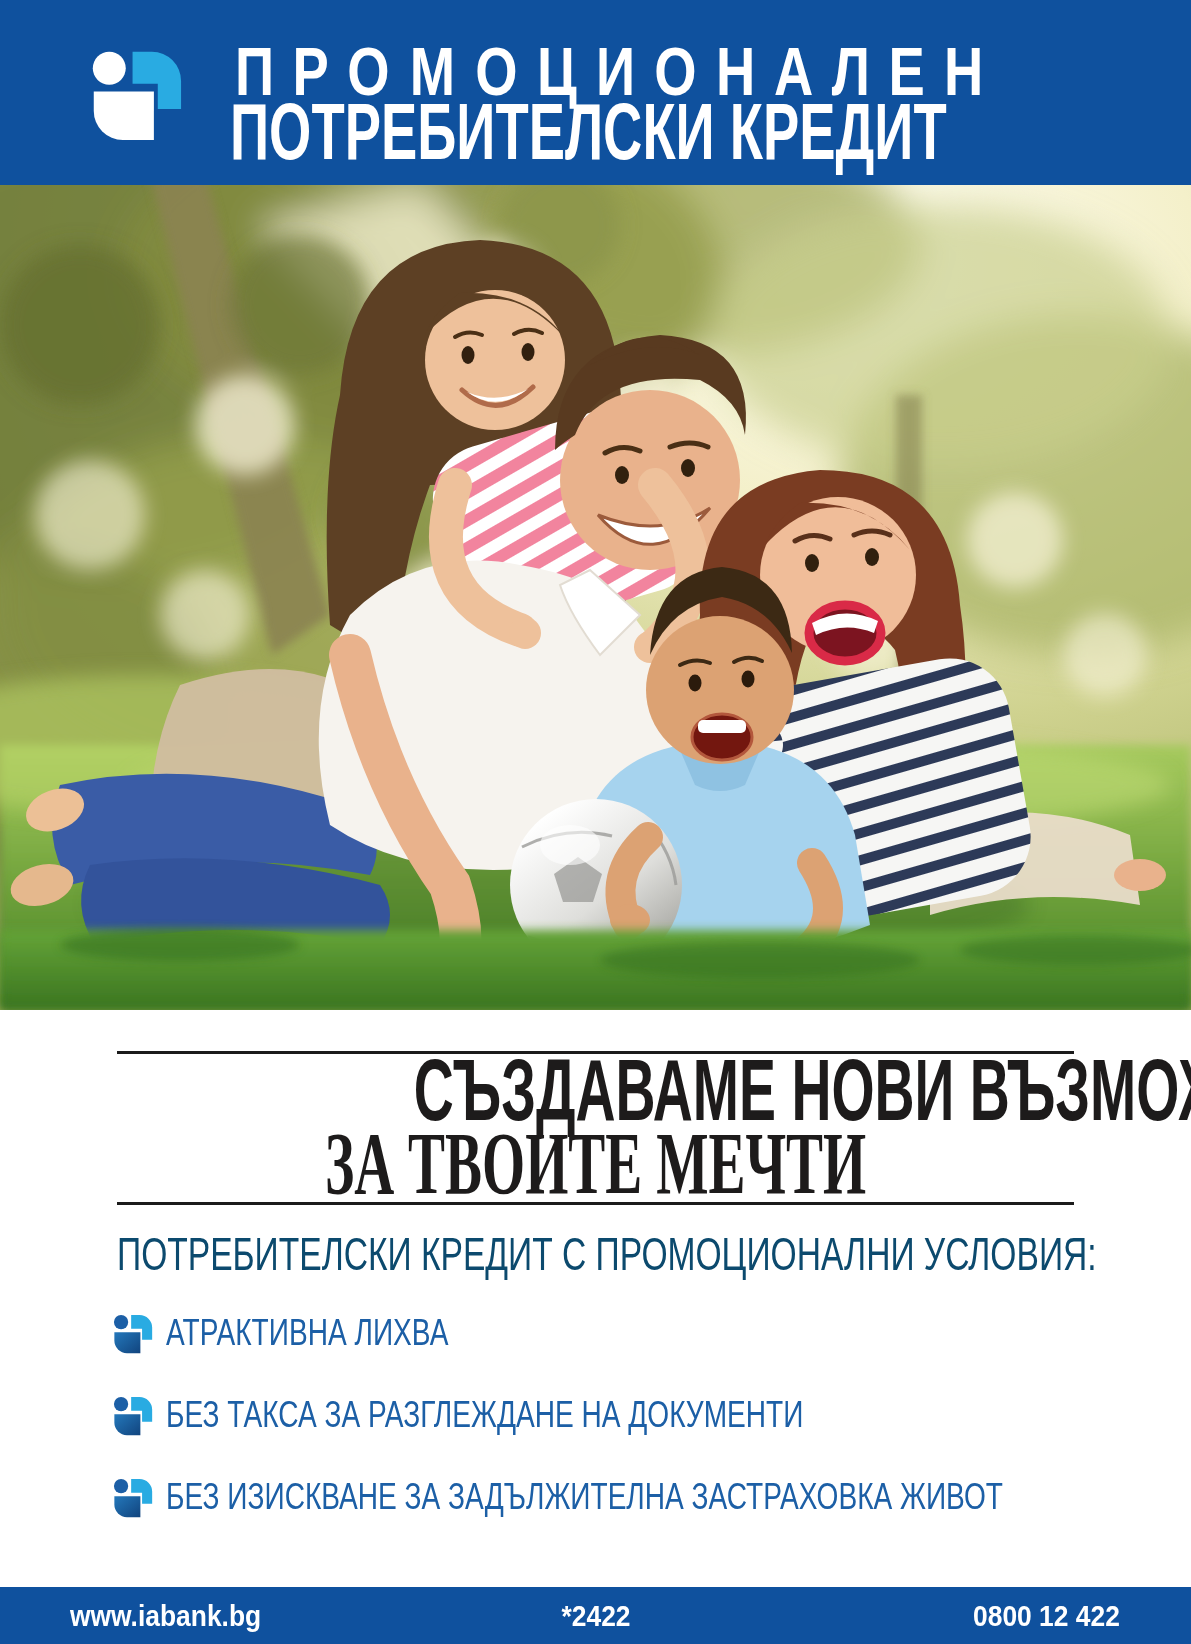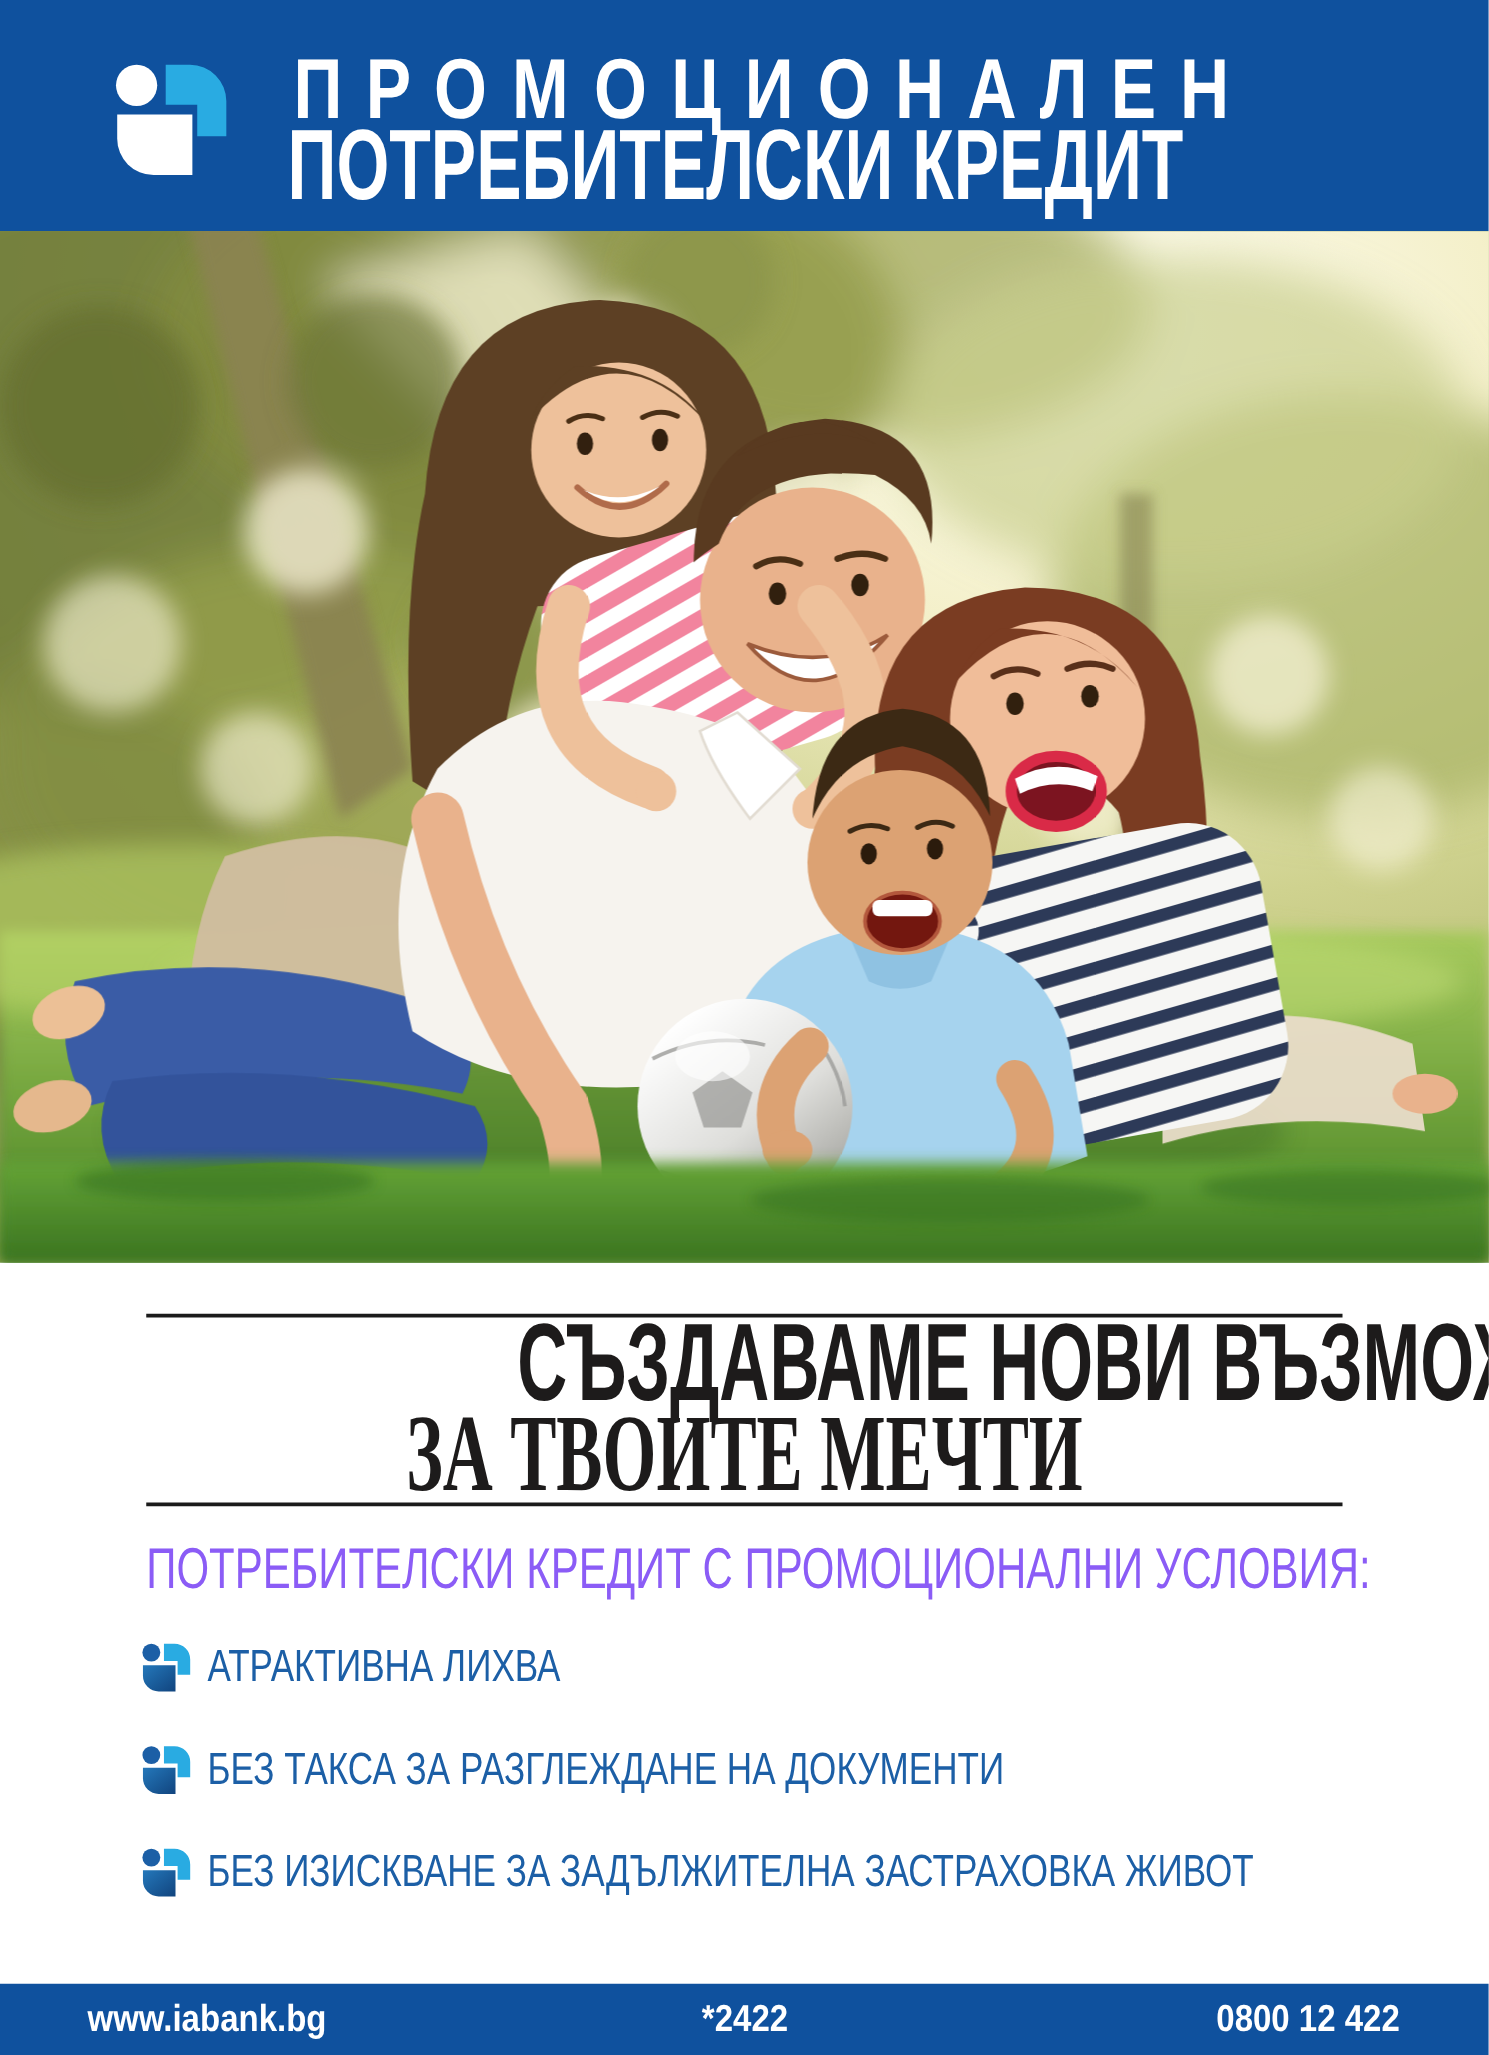--- a/index.html
+++ b/index.html
@@ -27,21 +27,21 @@
 
   
   .rule{position:absolute;left:117px;width:957px;height:3px;background:#1b1b1b;}
   .rule-top{top:1051px;}
   .rule-bottom{top:1202px;}
   .headline-line{position:absolute;left:117px;width:957px;text-align:center;color:#1d1b1b;
                  font-weight:bold;font-size:88px;line-height:72px;height:72px;white-space:nowrap;}
   .headline-line>span{display:inline-block;transform:scaleX(.63);transform-origin:center center;}
   .headline-1{top:1054px;}
   .headline-2{top:1128px;font-family:Liberation Serif, serif;}
-  .subtitle{position:absolute;left:117px;top:1224px;width:957px;color:#8b5cf6;
+  .subtitle{position:absolute;left:117px;top:1224px;width:957px;color:#0c4a6e;
             font-size:46px;line-height:60px;height:60px;white-space:nowrap;}
   .subtitle>span{display:inline-block;transform:scaleX(.73);transform-origin:left center;}
 
   .bullet{position:absolute;left:111px;height:60px;display:flex;align-items:center;}
   .bullet-1{top:1303px;}
   .bullet-2{top:1385px;}
   .bullet-3{top:1467px;}
   .bullet .ia-icon{width:42px;height:42px;flex:0 0 42px;margin-right:13px;}
   .bullet .ia-icon svg{display:block;width:100%;height:100%;}
   .logo-dark .dot{fill:var(--link-blue,#1C5FA6);}

